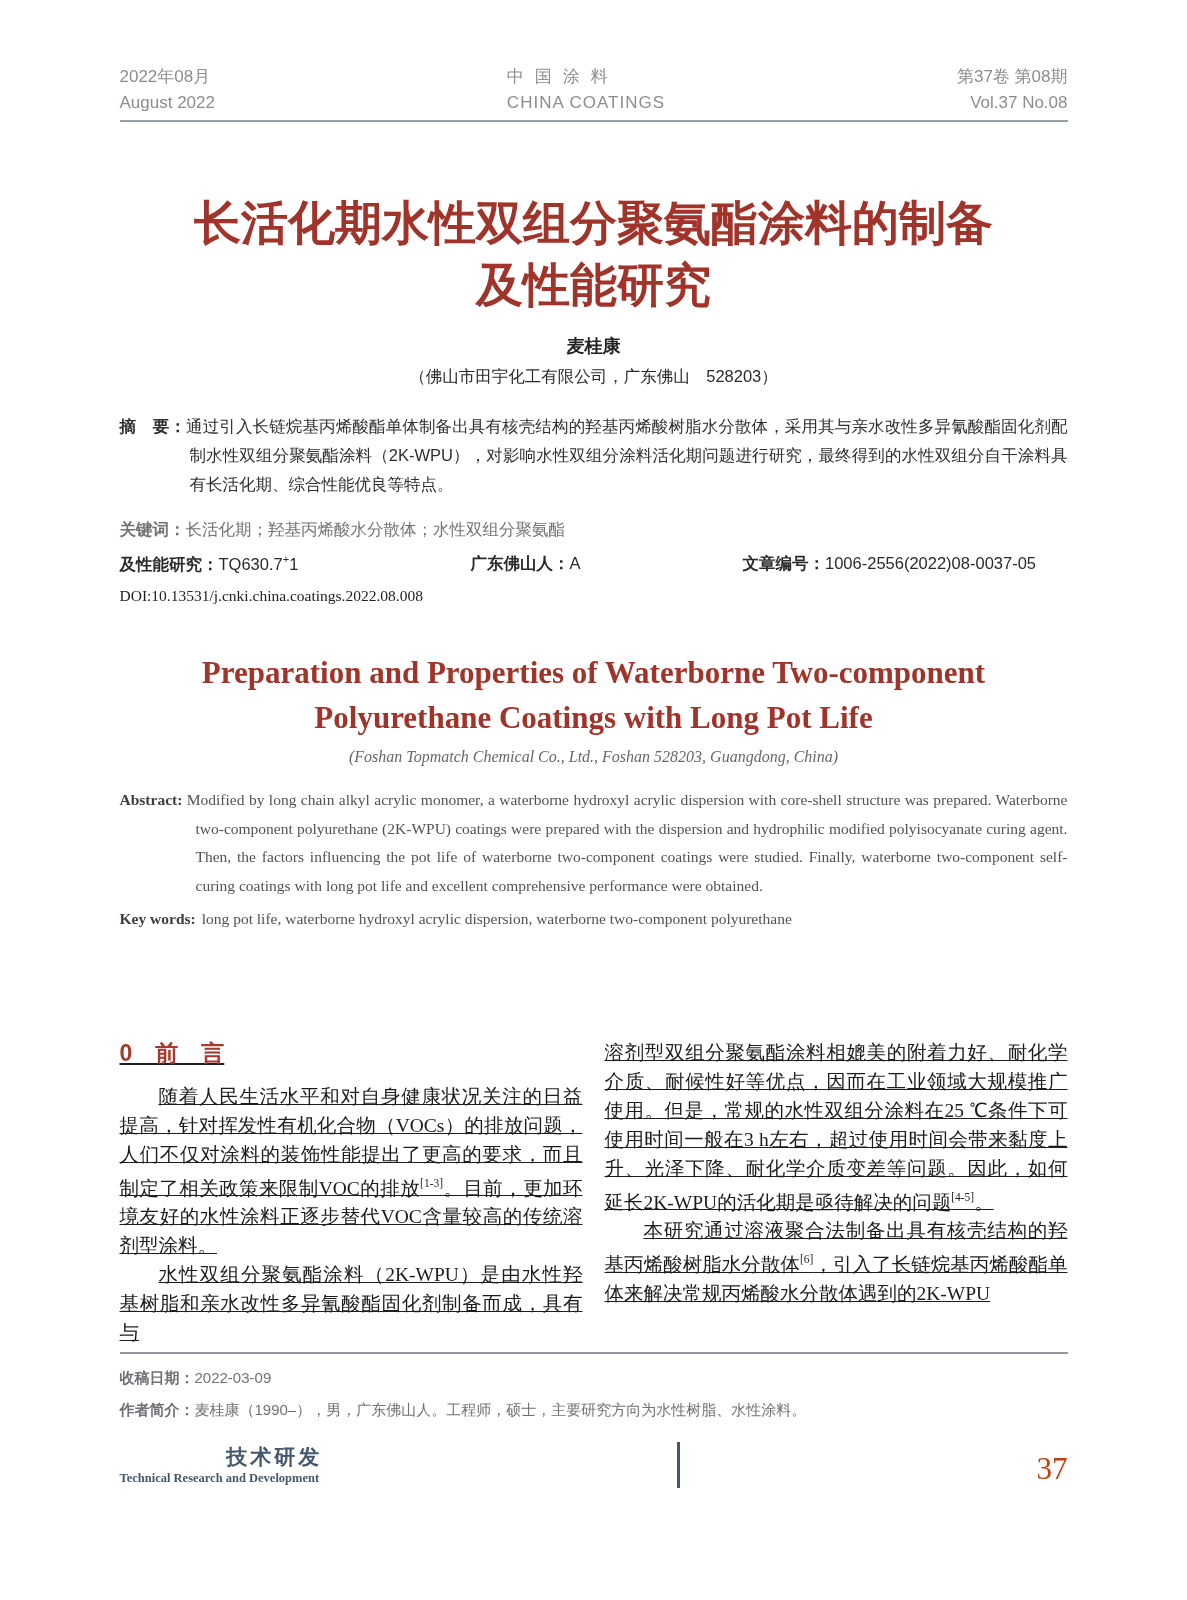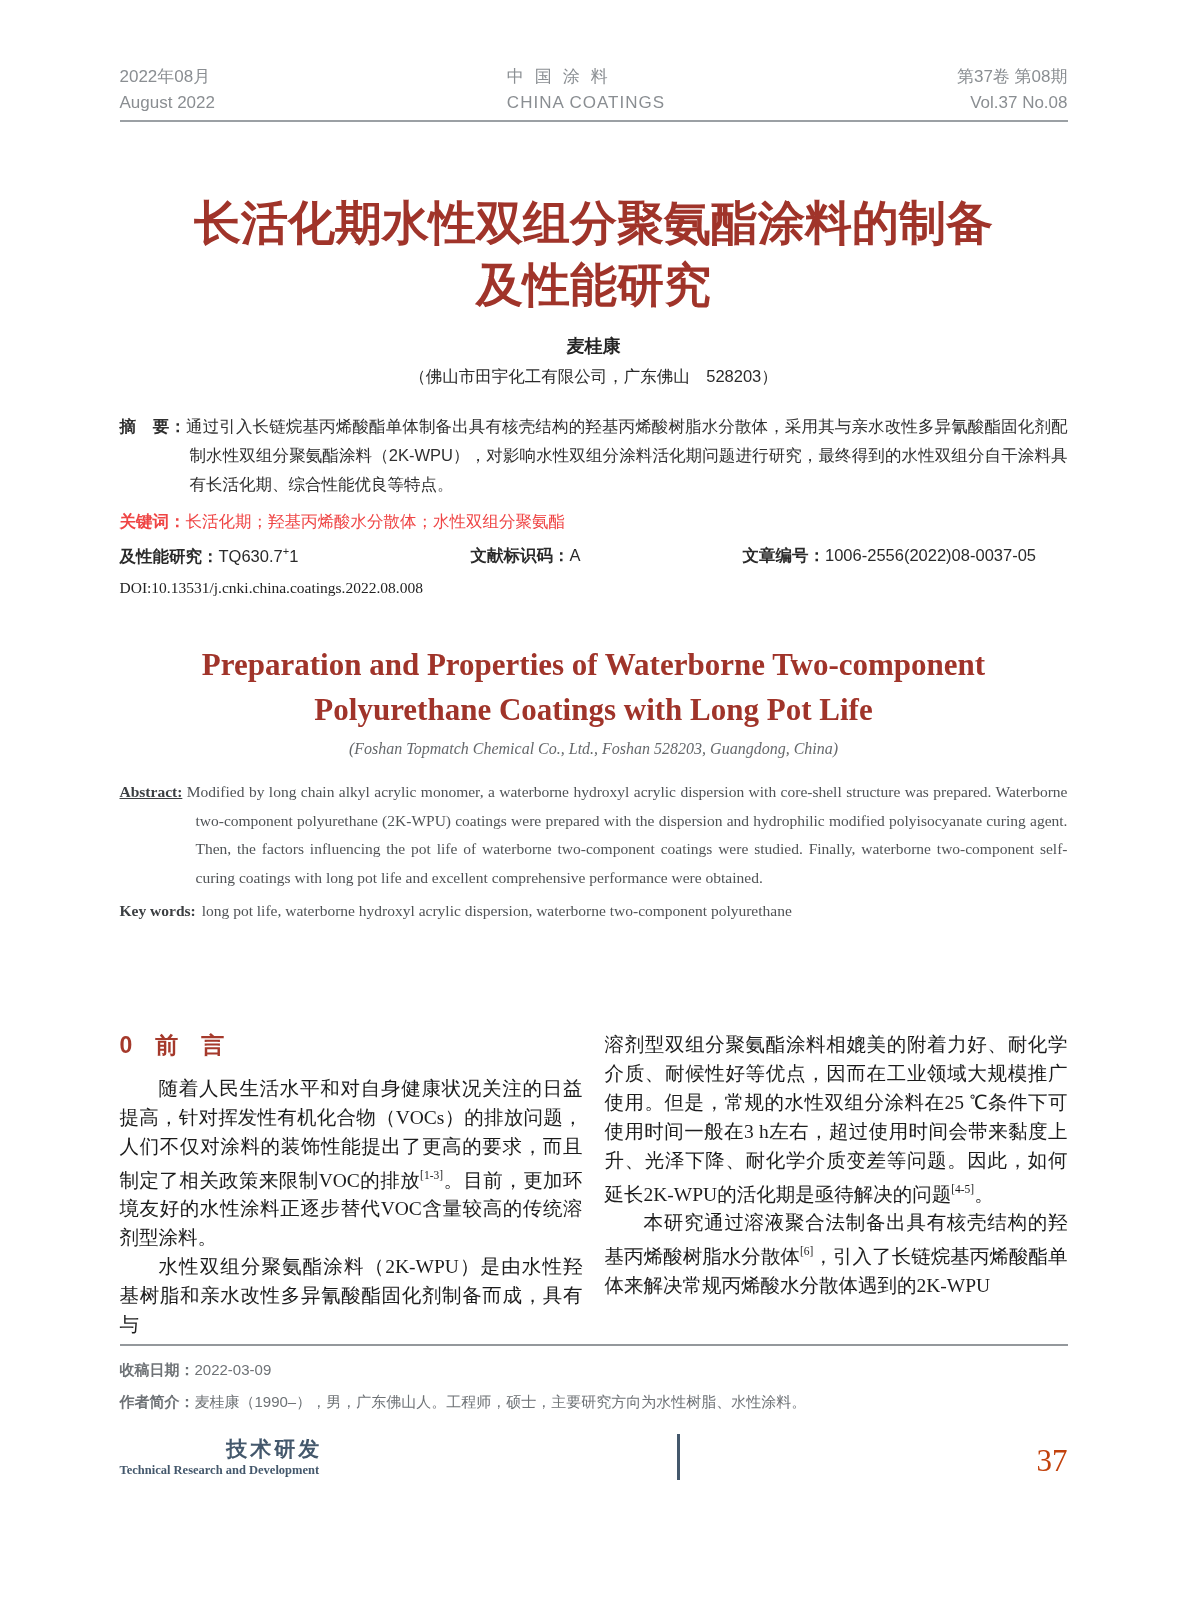--- a/index.html
+++ b/index.html
@@ -52,23 +52,23 @@
   
   .abs-cn {
     margin-top: 24px;
     font-family: "Liberation Sans", sans-serif;
     font-size: 16.5px; line-height: 29px; color: #2f2f2f;
     text-align: justify;
     padding-left: 70px; text-indent: -70px;
   }
   .abs-cn .lbl, .kw-cn .lbl { font-weight: bold; }
   .kw-cn {
-    margin-top: 8px;
-    font-family: "Liberation Sans", sans-serif;
-    font-size: 16.5px; line-height: 29px; color: #ef4444;
+    margin-top: 16px;
+    font-family: "Liberation Sans", sans-serif;
+    font-size: 16.5px; line-height: 29px; color: #737373;
   }
   .class-row {
     margin-top: 9px;
     display: flex;
     font-family: "Liberation Sans", sans-serif;
     font-size: 16.5px; color: #2a2a2a;
     white-space: nowrap;
   }
   .class-row .lbl { font-weight: bold; }
   .class-item-1 { flex: 0 0 351px; }
@@ -99,32 +99,32 @@
   }
 
   
   .abs-en {
     margin-top: 20px;
     font-family: "Liberation Serif", serif;
     font-size: 15.5px; line-height: 28.5px; color: #505356;
     text-align: justify;
     padding-left: 76px; text-indent: -76px;
   }
-  .abs-en .lbl { font-weight: bold; color: #3c3f42; text-decoration: underline; }
+  .abs-en .lbl { font-weight: bold; color: #3c3f42; }
   .kw-en {
     margin-top: 5px;
     font-family: "Liberation Serif", serif;
     font-size: 15.5px; line-height: 28.5px; color: #505356;
   }
   .kw-en .lbl { font-weight: bold; color: #3c3f42; margin-right: 6px; }
 
   
   .body-cols {
     margin-top: 104px;
-    display: flex; gap: 22px;
+    display: flex; gap: 22px; text-decoration: underline;
   }
   .col { width: 463px; }
   .sec-heading {
     font-family: "Liberation Sans", sans-serif;
     font-weight: bold; font-size: 23px;
     color: #a5392b;
     margin-bottom: 13px;
   }
   .col p {
     font-family: "Liberation Serif", serif;
@@ -199,21 +199,21 @@
 
   <div class="author-cn">麦桂康</div>
   <div class="affil-cn">（佛山市田宇化工有限公司，广东佛山　528203）</div>
 
   <p class="abs-cn"><span class="lbl">摘　要：</span><span>通过引入长链烷基丙烯酸酯单体制备出具有核壳结构的羟基丙烯酸树脂水分散体，采用其与亲水改性多异氰酸酯固化剂配制水性双组分聚氨酯涂料（2K-WPU），对影响水性双组分涂料活化期问题进行研究，最终得到的水性双组分自干涂料具有长活化期、综合性能优良等特点。</span></p>
 
   <p class="kw-cn"><span class="lbl">关键词：</span><span>长活化期；羟基丙烯酸水分散体；水性双组分聚氨酯</span></p>
 
   <div class="class-row">
     <span class="class-item-1"><span class="lbl">及性能研究：</span><span>TQ630.7</span><sup>+</sup><span>1</span></span>
-    <span class="class-item-2"><span class="lbl">文献标识码：</span><span>A</span></span>
+    <span class="class-item-2"><span class="lbl">广东佛山人：</span><span>A</span></span>
     <span class="class-item-3"><span class="lbl">文章编号：</span><span>1006-2556(2022)08-0037-05</span></span>
   </div>
 
   <div class="doi-line">DOI:10.13531/j.cnki.china.coatings.2022.08.008</div>
 
   <h2 class="title-en">
     <div>Preparation and Properties of Waterborne Two-component</div>
     <div>Polyurethane Coatings with Long Pot Life</div>
   </h2>
 

